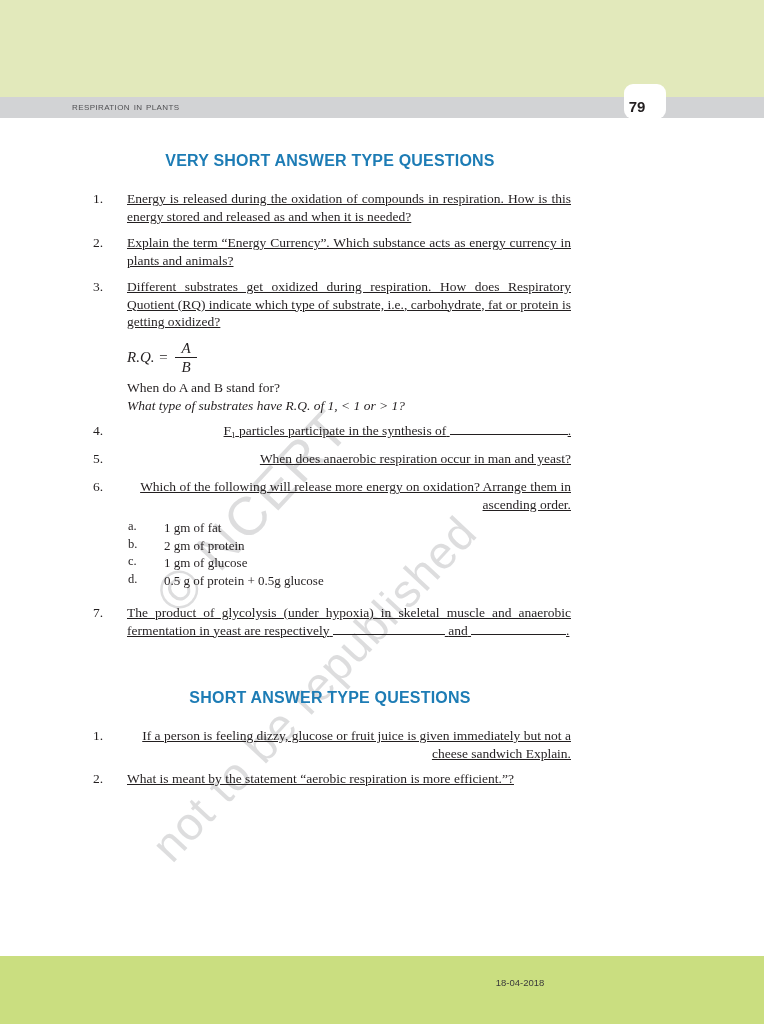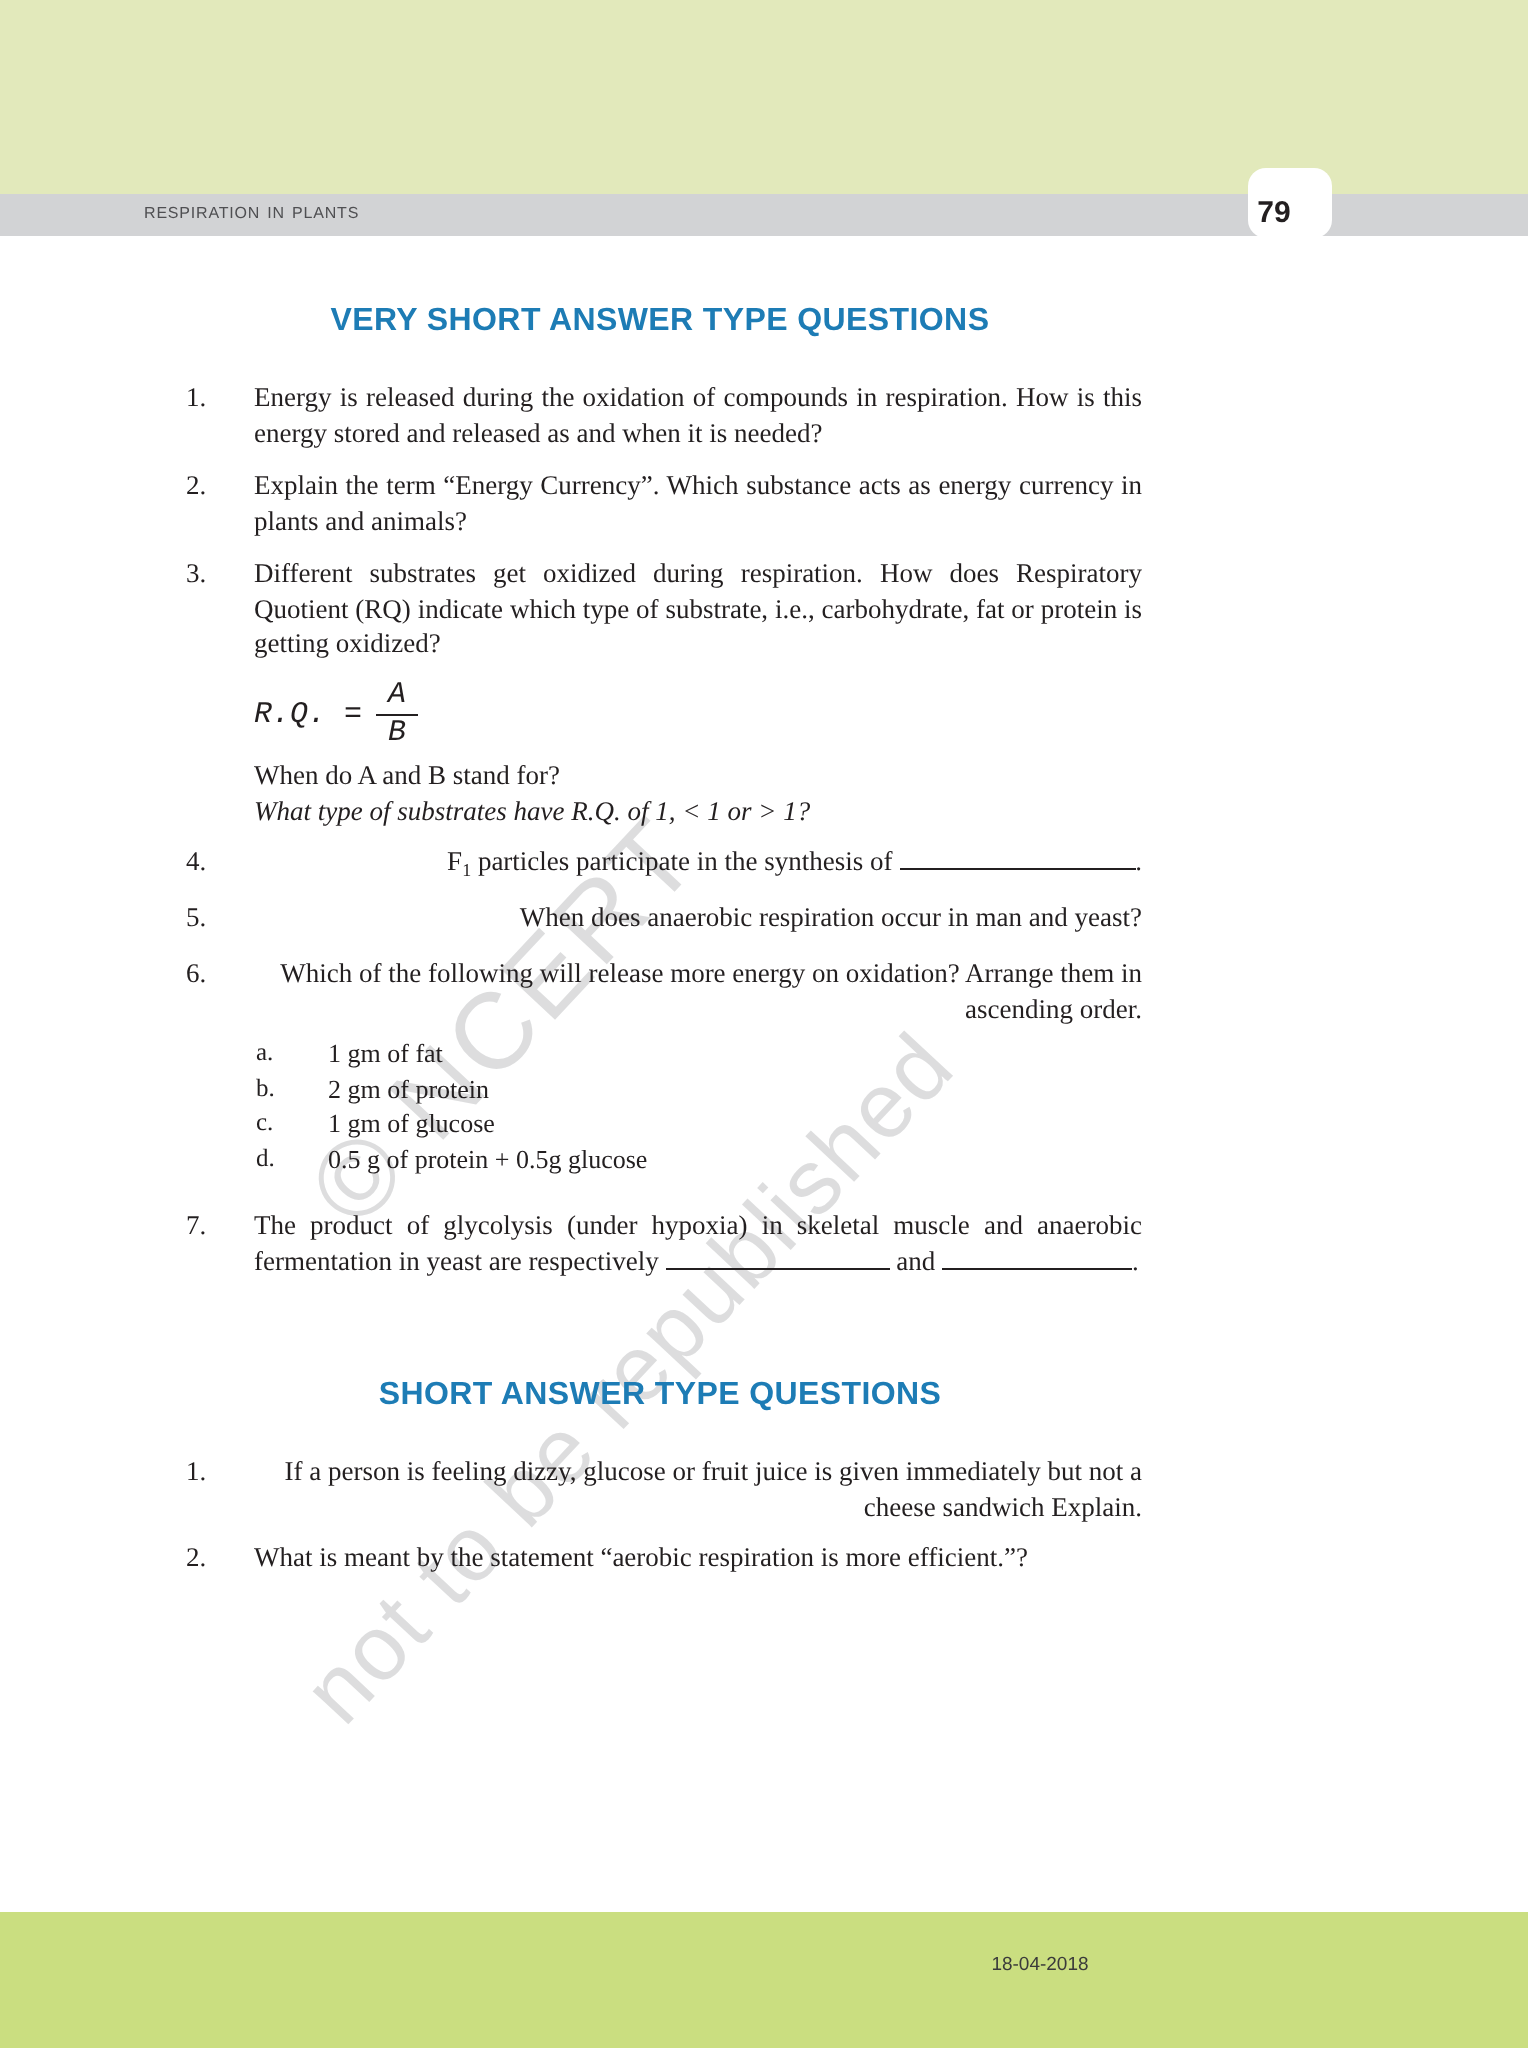--- a/index.html
+++ b/index.html
@@ -170,20 +170,21 @@
     line-height: 17.5px;
     color: #231f20;
   }
   .qtext {
     margin-left: 34px;
     font-size: 13.5px;
     line-height: 17.5px;
     color: #231f20;
     text-align: justify;
     text-justify: inter-word;
+    text-decoration: underline;
   }
   .qtext.nojust { text-align: right; }
 
   .sub-list {
     position: absolute;
     left: 128px;
     width: 400px;
   }
   .sub-row {
     position: relative;
@@ -205,21 +206,20 @@
   
   .formula {
     position: absolute;
     left: 127px;
     top: 340px;
     font-style: italic;
     font-size: 15px;
     color: #231f20;
     display: flex;
     align-items: center;
-    font-family: Liberation Mono, monospace;
   }
   .formula .lhs { margin-right: 3px; }
   .frac {
     display: inline-flex;
     flex-direction: column;
     align-items: center;
     vertical-align: middle;
     margin-left: 4px;
   }
   .frac .num {

